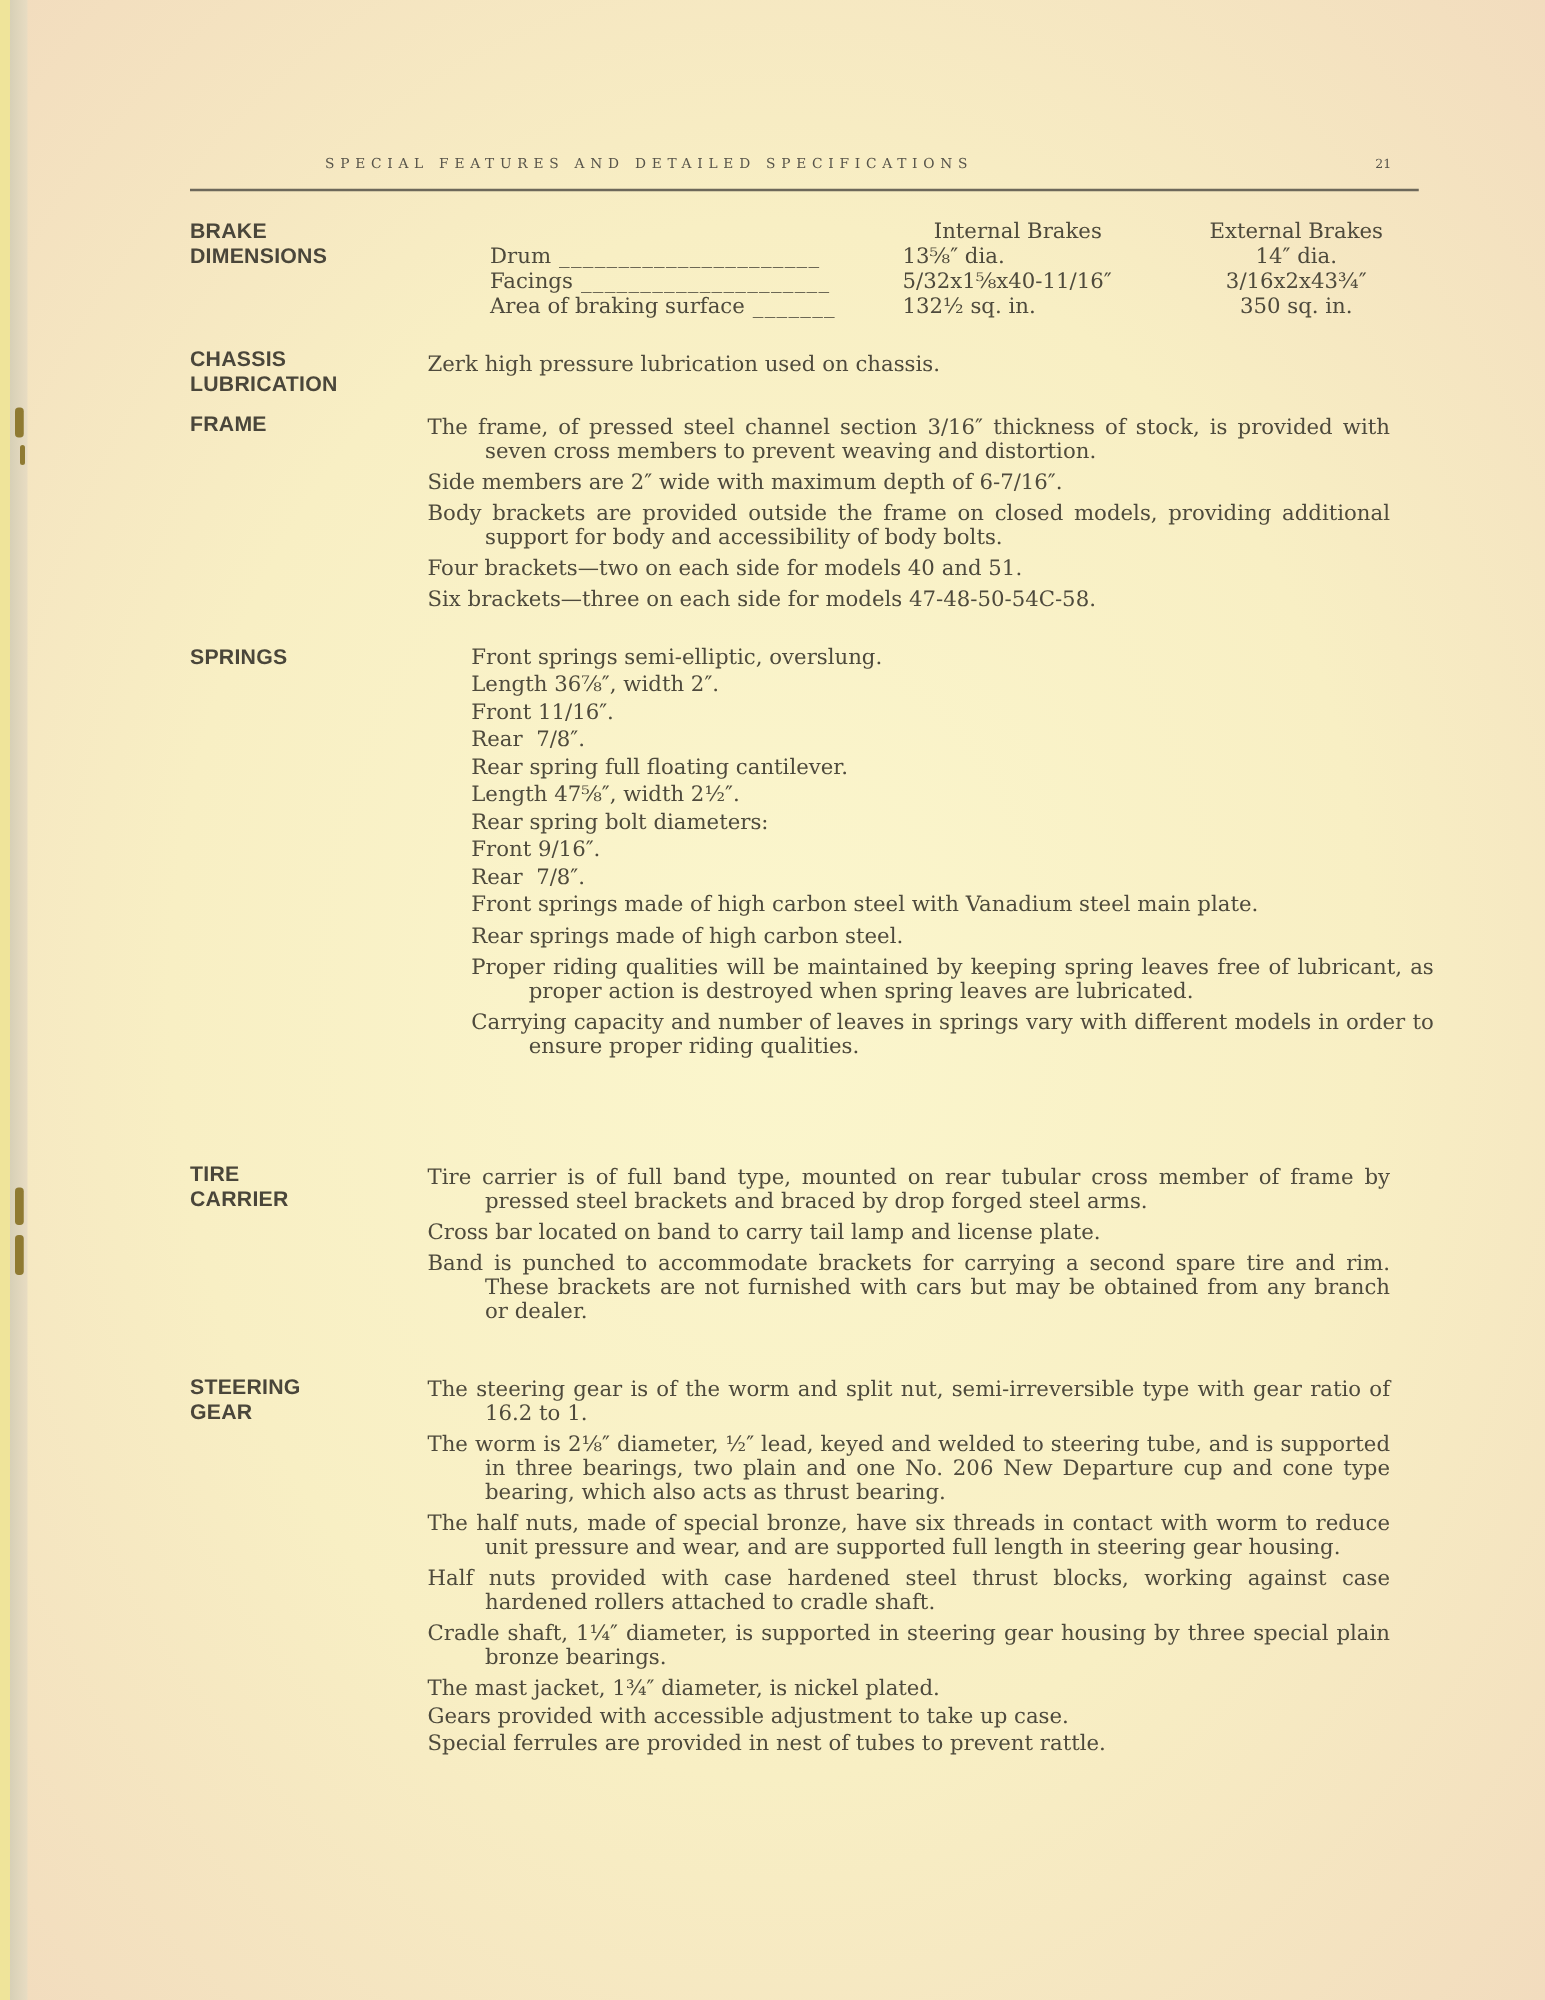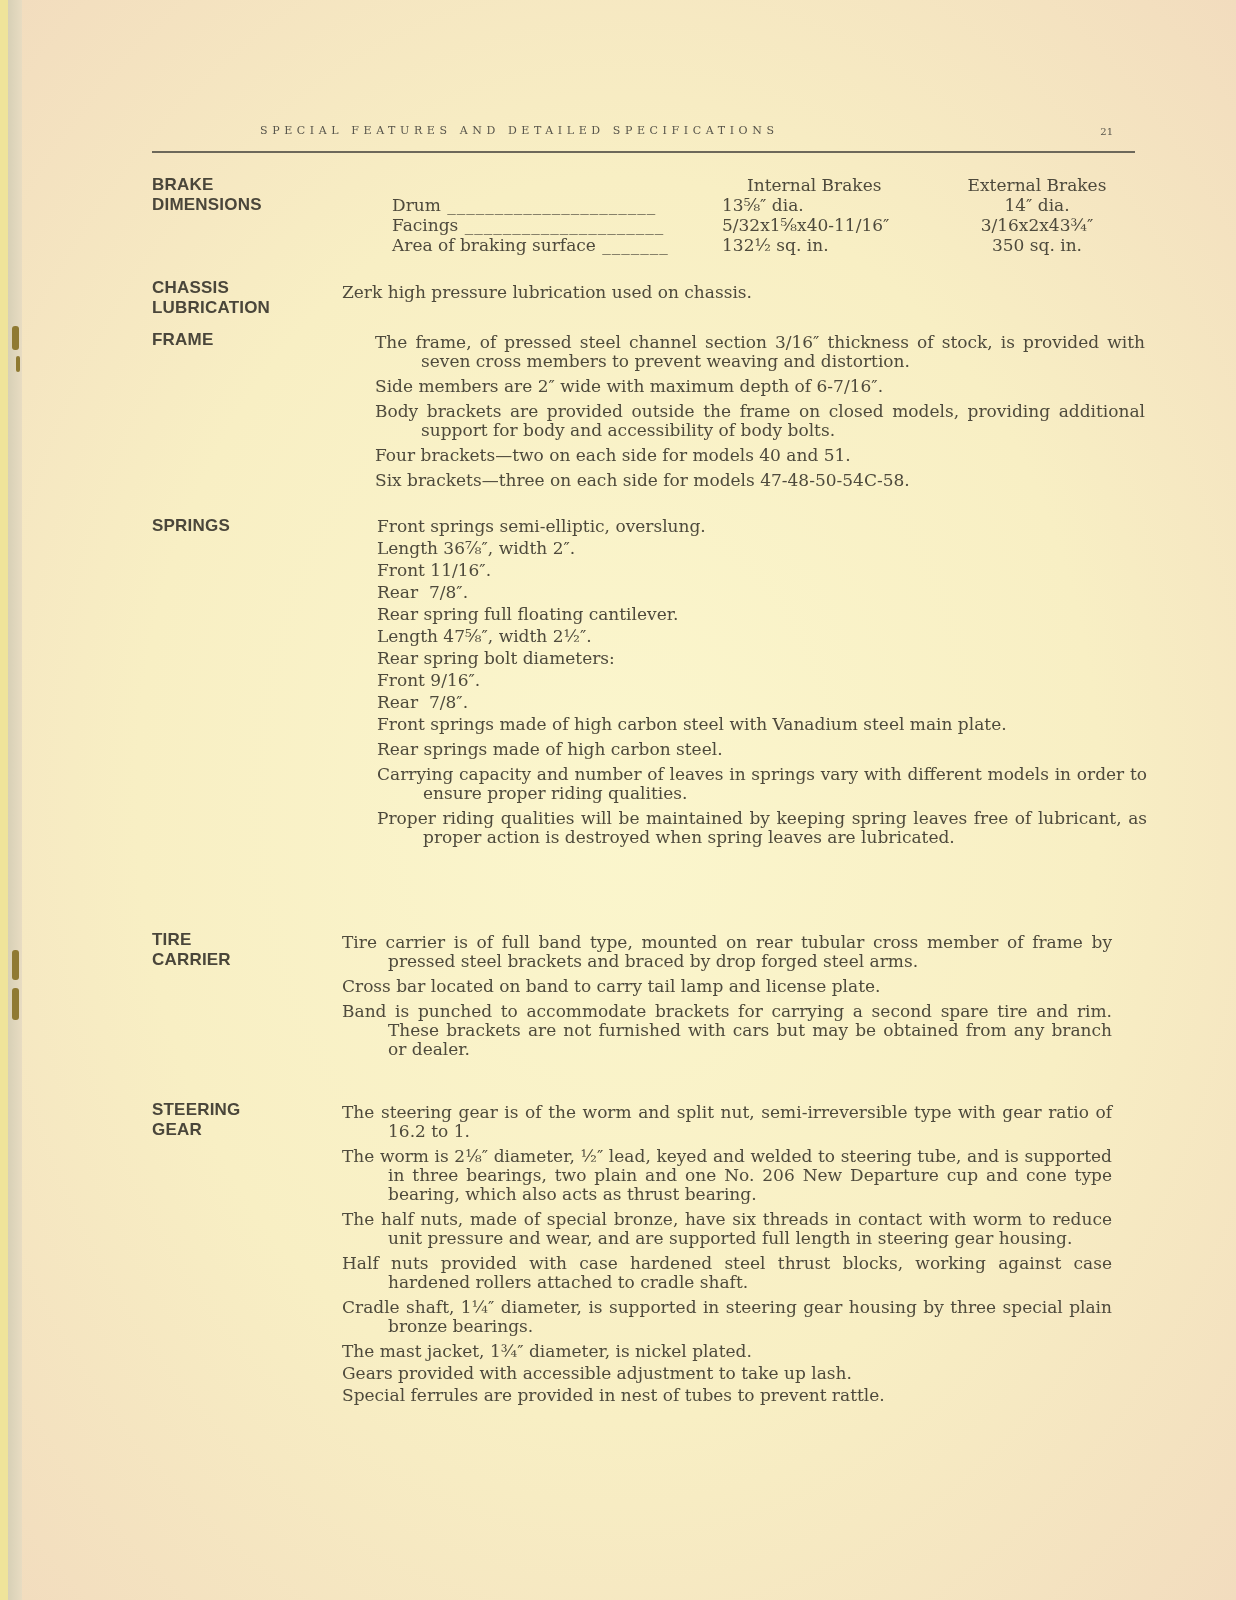--- a/index.html
+++ b/index.html
@@ -110,21 +110,21 @@
   <div class="section" style="top:278px;height:42px;">
     <div class="label">CHASSIS
 LUBRICATION</div>
     <div class="body" style="top:5px;">
       <p class="para">Zerk high pressure lubrication used on chassis.</p>
     </div>
   </div>
 
   <div class="section" style="top:330px;height:170px;">
     <div class="label">FRAME</div>
-    <div class="body" style="top:3px;margin-left:33px;">
+    <div class="body" style="top:3px;">
       <p class="para">The frame, of pressed steel channel section 3/16″ thickness of stock, is provided with seven cross members to prevent weaving and distortion.</p>
       <p class="para">Side members are 2″ wide with maximum depth of 6-7/16″.</p>
       <p class="para">Body brackets are provided outside the frame on closed models, providing additional support for body and accessibility of body bolts.</p>
       <p class="para">Four brackets—two on each side for models 40 and 51.</p>
       <p class="para">Six brackets—three on each side for models 47-48-50-54C-58.</p>
     </div>
   </div>
 
   <div class="section" style="top:516px;height:395px;">
     <div class="label">SPRINGS</div>
@@ -133,22 +133,22 @@
       <p class="para tight">Length 36⅞″, width 2″.</p>
       <p class="para tight">Front 11/16″.</p>
       <p class="para tight" style="white-space:pre;">Rear  7/8″.</p>
       <p class="para tight">Rear spring full floating cantilever.</p>
       <p class="para tight">Length 47⅝″, width 2½″.</p>
       <p class="para tight">Rear spring bolt diameters:</p>
       <p class="para tight">Front 9/16″.</p>
       <p class="para tight" style="white-space:pre;">Rear  7/8″.</p>
       <p class="para">Front springs made of high carbon steel with Vanadium steel main plate.</p>
       <p class="para">Rear springs made of high carbon steel.</p>
+      <p class="para">Proper riding qualities will be maintained by keeping spring leaves free of lubricant, as proper action is destroyed when spring leaves are lubricated.</p>
       <p class="para">Carrying capacity and number of leaves in springs vary with different models in order to ensure proper riding qualities.</p>
-      <p class="para">Proper riding qualities will be maintained by keeping spring leaves free of lubricant, as proper action is destroyed when spring leaves are lubricated.</p>
     </div>
   </div>
 
   <div class="section" style="top:930px;height:155px;">
     <div class="label">TIRE
 CARRIER</div>
     <div class="body" style="top:3px;">
       <p class="para">Tire carrier is of full band type, mounted on rear tubular cross member of frame by pressed steel brackets and braced by drop forged steel arms.</p>
       <p class="para">Cross bar located on band to carry tail lamp and license plate.</p>
       <p class="para">Band is punched to accommodate brackets for carrying a second spare tire and rim. These brackets are not furnished with cars but may be obtained from any branch or dealer.</p>
@@ -158,17 +158,17 @@
   <div class="section" style="top:1100px;height:340px;">
     <div class="label">STEERING
 GEAR</div>
     <div class="body" style="top:3px;">
       <p class="para">The steering gear is of the worm and split nut, semi-irreversible type with gear ratio of 16.2 to 1.</p>
       <p class="para">The worm is 2⅛″ diameter, ½″ lead, keyed and welded to steering tube, and is supported in three bearings, two plain and one No. 206 New Departure cup and cone type bearing, which also acts as thrust bearing.</p>
       <p class="para">The half nuts, made of special bronze, have six threads in contact with worm to reduce unit pressure and wear, and are supported full length in steering gear housing.</p>
       <p class="para">Half nuts provided with case hardened steel thrust blocks, working against case hardened rollers attached to cradle shaft.</p>
       <p class="para">Cradle shaft, 1¼″ diameter, is supported in steering gear housing by three special plain bronze bearings.</p>
       <p class="para tight">The mast jacket, 1¾″ diameter, is nickel plated.</p>
-      <p class="para tight">Gears provided with accessible adjustment to take up lash.</p>
+      <p class="para tight">Gears provided with accessible adjustment to take up case.</p>
       <p class="para">Special ferrules are provided in nest of tubes to prevent rattle.</p>
     </div>
   </div>
 </div>
 
 </body></html>

